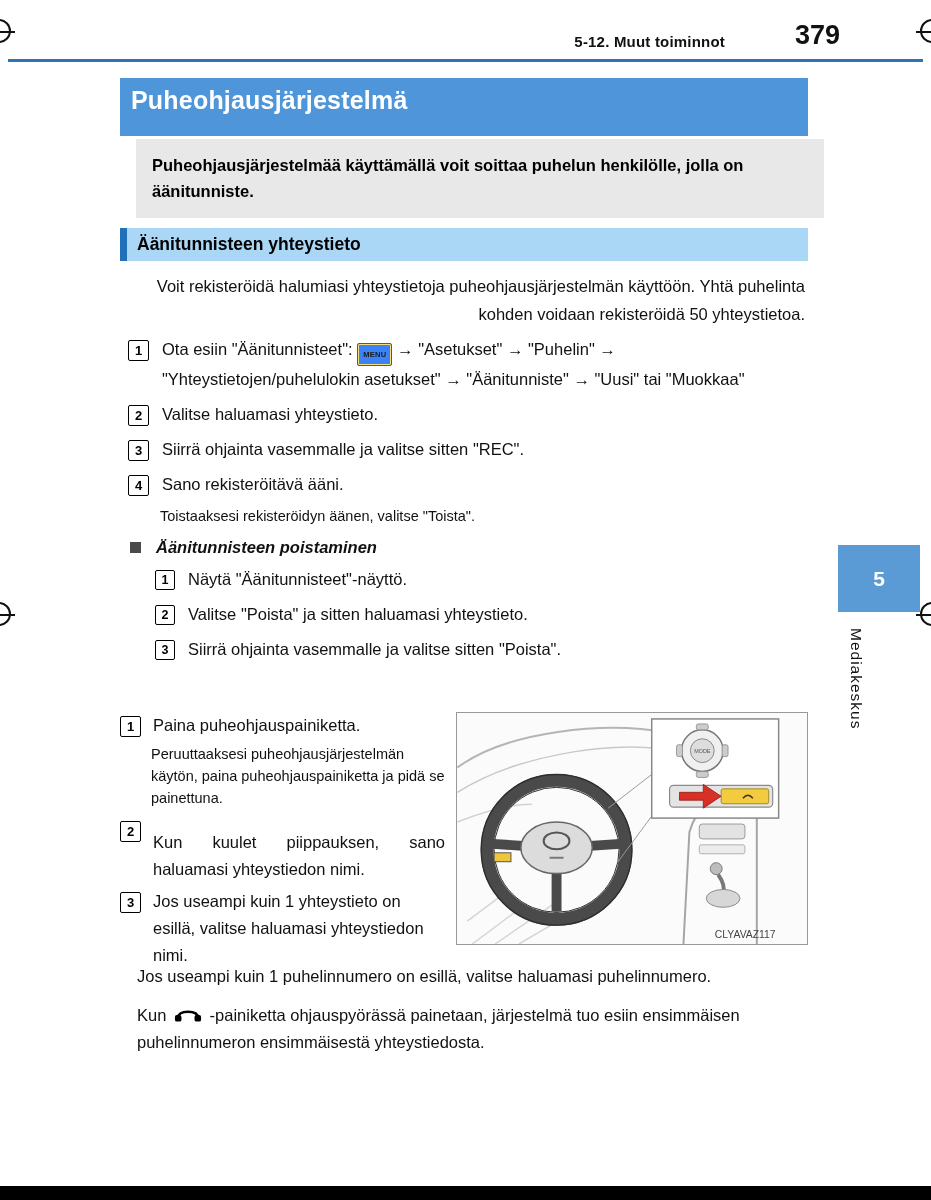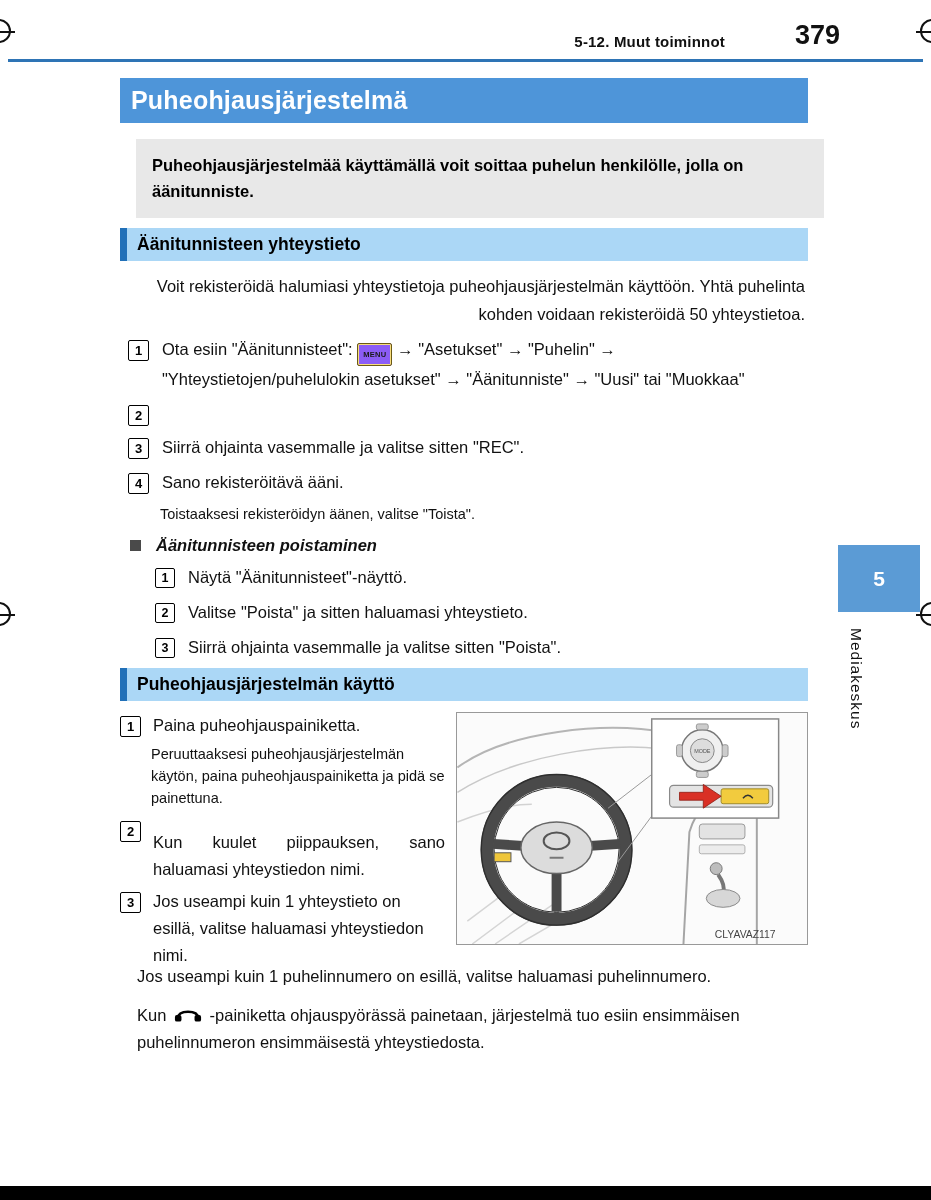--- a/index.html
+++ b/index.html
@@ -14,21 +14,21 @@
   .pagenum    { position:absolute; top:20px; right:91px;  font-size:27px; font-weight:bold; }
   .header-rule{ position:absolute; top:59px; left:8px; right:8px; height:2.5px; background:#2E74B5; }
 
   
   .regmark { position:absolute; width:20px; height:20px; border:2.5px solid #111; border-radius:50%; background:#fff; z-index:5; }
   .regmark::after { content:""; position:absolute; left:-6px; right:-6px; top:50%; height:2px; background:#111; }
   .regmark.l { left:-13px; } .regmark.r { right:-13px; }
 
   
   .title-bar {
-    position:absolute; top:78px; left:120px; width:688px; height:45px;
+    position:absolute; top:78px; left:120px; width:688px; height:58px;
     background:#4E95D9; color:#fff; font-size:25px; font-weight:bold;
     line-height:45px; padding-left:11px; box-sizing:border-box; letter-spacing:.2px;
   }
   .intro-box {
     position:absolute; top:139px; left:120px; width:688px;
     background:#E8E8E8; padding:13px 16px; box-sizing:border-box;
     font-size:16.5px; line-height:1.6; font-weight:bold; color:#000;margin-left:16px;
   }
   .sec-header {
     position:absolute; left:120px; width:688px; height:33px;
@@ -47,21 +47,21 @@
   .step { display:flex; gap:13px; margin-bottom:8px; }
   .numbox {
     flex:0 0 auto; width:19px; height:19px; margin-top:4px;
     border:1.7px solid #000; border-radius:2px;
     font-size:13px; font-weight:bold; color:#000;
     display:flex; align-items:center; justify-content:center; background:#fff;
   }
   .numbox.small { width:18px; height:18px; font-size:12.5px; }
   .txt { font-size:16.5px; line-height:1.64; color:#111; }
   .menu-btn {
-    display:inline-block; background:#8b5cf6; border:1px solid #6b5a14; border-radius:2px;
+    display:inline-block; background:#3b82f6; border:1px solid #6b5a14; border-radius:2px;
     font-size:7.5px; font-weight:bold; color:#1a1a1a; padding:5px 5px 4px;
     vertical-align:-2px; letter-spacing:.3px; box-shadow:inset 0 0 0 1px #f7dd7e;
   }
   .note { font-size:14.5px; line-height:1.5; color:#111; margin:1px 0 9px 32px; }
   .subhead { display:flex; align-items:center; gap:15px; margin:10px 0 9px 2px; font-size:16.5px; font-weight:bold;font-style:italic; }
   .sq { width:11px; height:11px; background:#4a4a4a; flex:0 0 auto; }
   .substeps { margin-left:27px; }
 
   
   .twocol { position:absolute; top:712px; left:120px; width:688px; display:flex; gap:11px; }
@@ -115,20 +115,21 @@
       <span class="numbox">1</span>
       <div class="txt">
         <span>Ota esiin "Äänitunnisteet":</span>
         <span class="menu-btn">MENU</span>
         <span>→ "Asetukset" → "Puhelin" → "Yhteystietojen/puhelulokin asetukset" → "Äänitunniste" → "Uusi" tai "Muokkaa"</span>
       </div>
     </div>
 
     <div class="step">
       <span class="numbox">2</span>
+      <div class="txt">Valitse haluamasi yhteystieto.</div>
     </div>
 
     <div class="step">
       <span class="numbox">3</span>
       <div class="txt">Siirrä ohjainta vasemmalle ja valitse sitten "REC".</div>
     </div>
 
     <div class="step">
       <span class="numbox">4</span>
       <div class="txt">Sano rekisteröitävä ääni.</div>
@@ -150,21 +151,20 @@
         <span class="numbox small">2</span>
         <div class="txt">Valitse "Poista" ja sitten haluamasi yhteystieto.</div>
       </div>
       <div class="step">
         <span class="numbox small">3</span>
         <div class="txt">Siirrä ohjainta vasemmalle ja valitse sitten "Poista".</div>
       </div>
     </div>
   </div>
 
-  <div class="sec-header sec2-h">Puheohjausjärjestelmän käyttö</div>
 
   <div class="twocol">
     <div class="colL">
 
       <div class="step">
         <span class="numbox">1</span>
         <div class="txt">Paina puheohjauspainiketta.</div>
       </div>
       <div class="note">Peruuttaaksesi puheohjausjärjestelmän käytön, paina puheohjauspainiketta ja pidä se painettuna.</div>
 

